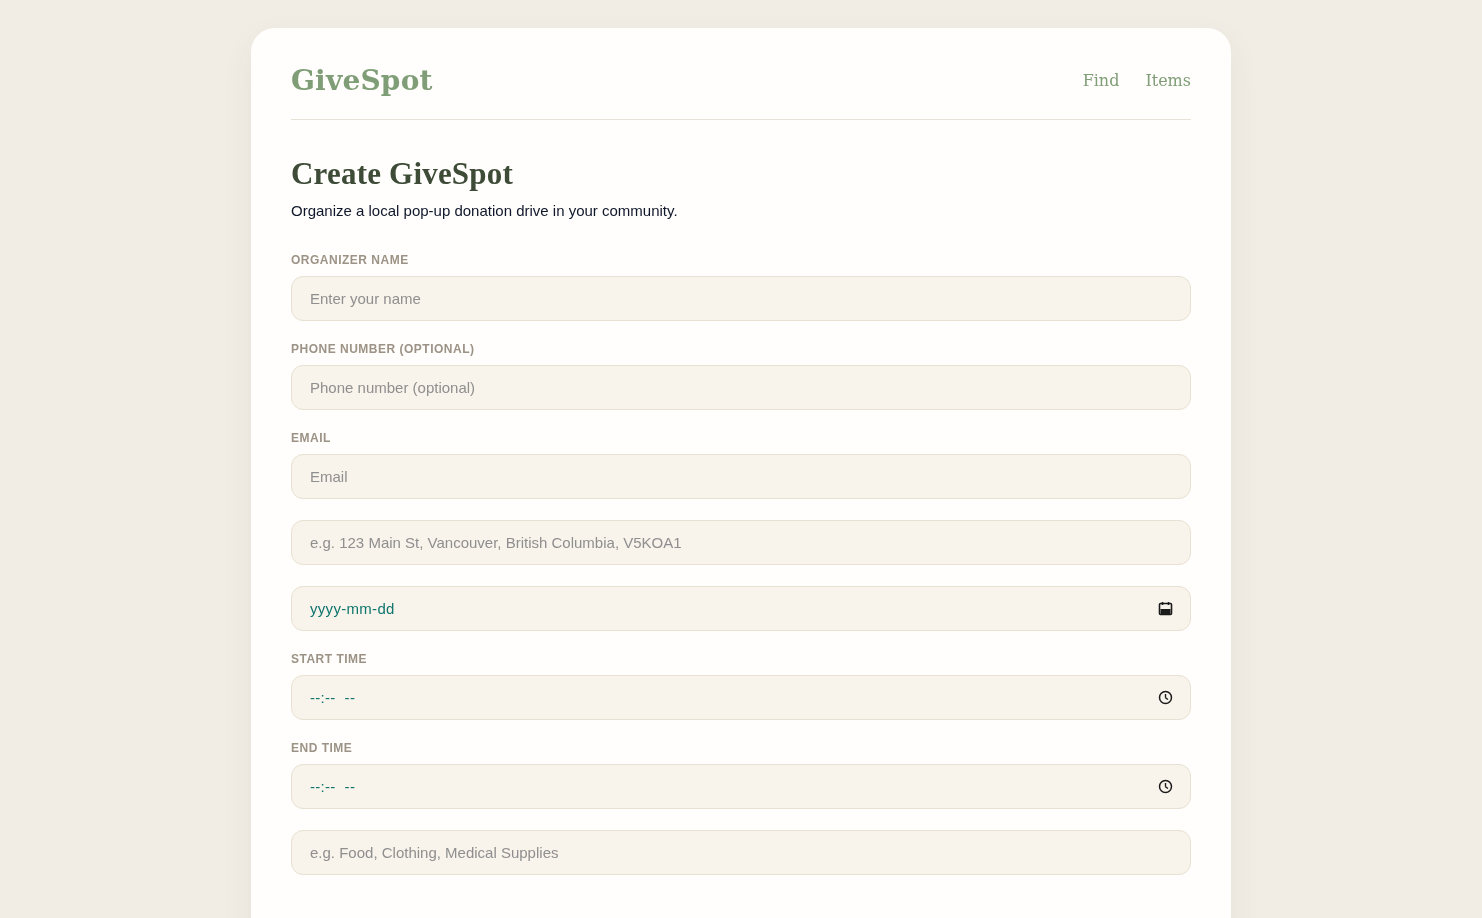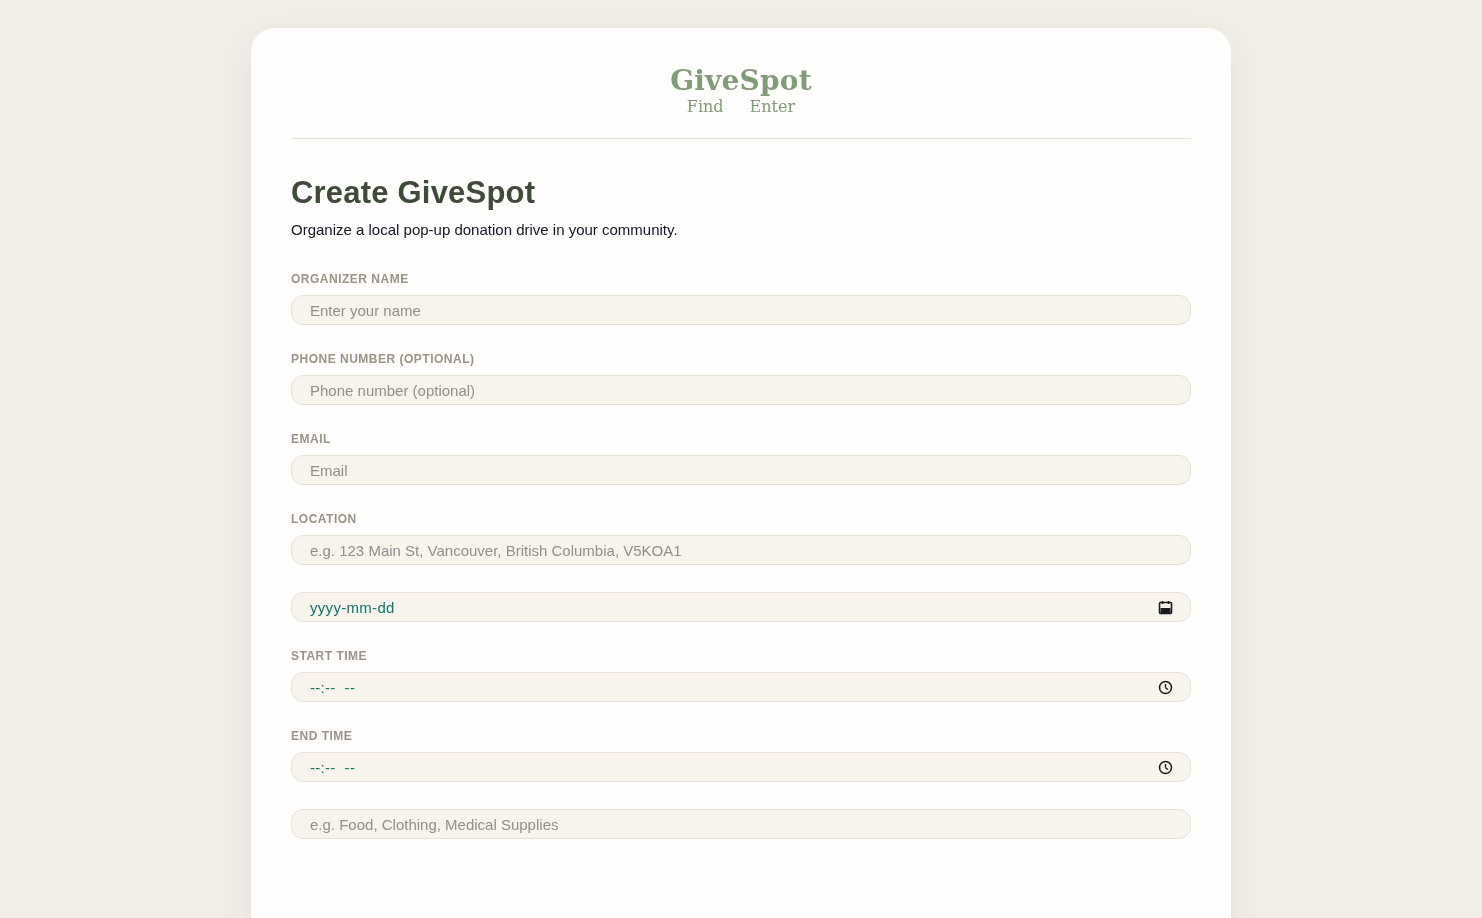--- a/index.html
+++ b/index.html
@@ -15,21 +15,20 @@
     min-height: 1050px;
     background: #fffefc;
     border-radius: 24px;
     box-shadow: 0 12px 34px rgba(90,80,60,0.06);
     padding: 36px 40px 40px 40px;
   }
   .topbar {
     display: flex;
     align-items: center;
     justify-content: space-between;
-    flex-direction: column;
   }
   .logo {
     font-family: "DejaVu Serif", "Liberation Serif", serif;
     font-weight: 700;
     font-size: 28px;
     color: #7f9d76;
     letter-spacing: 0.2px;
     cursor: pointer;
   }
   .nav { display: flex; gap: 26px; }
@@ -38,47 +37,47 @@
     font-size: 16px;
     color: #7f9d76;
     text-decoration: none;
     cursor: pointer;
   }
   .divider {
     border-bottom: 1px solid #e9e2d6;
     margin-top: 22px;
   }
   .page-title {
-    font-family: Liberation Sans, sans-serif;
+    font-family: Liberation Serif, serif;
     font-weight: 700;
     font-size: 31px;
     color: #3d4b37;
     margin-top: 36px;
     letter-spacing: 0.2px;
   }
   .page-subtitle {
     margin-top: 10px;
     font-size: 15px;
     color: #0f172a;
   }
   form { margin-top: 34px; }
-  .field-group { margin-bottom: 27px; }
+  .field-group { margin-bottom: 21px; }
   .field-label {
     display: block;
     font-size: 12px;
     font-weight: 700;
     letter-spacing: 0.5px;
     color: #9c9285;
     text-transform: uppercase;
     margin-bottom: 9px;
   }
   .input-wrap { position: relative; }
   .text-input {
     width: 100%;
-    height: 30px;
+    height: 45px;
     background: #f8f3eb;
     border: 1px solid #e8e1d3;
     border-radius: 12px;
     padding: 8px 18px;
     font-family: "Liberation Sans", sans-serif;
     font-size: 15px;
     color: #373f37;
     outline: none;
   }
   .text-input::placeholder { color: #8f8f8f; opacity: 1; }
@@ -103,21 +102,21 @@
 </style>
 </head>
 <body>
 
 <div class="card">
 
   <div class="topbar">
     <div class="logo">GiveSpot</div>
     <div class="nav">
       <a href="#">Find</a>
-      <a href="#">Enter</a>
+      <a href="#">Items</a>
     </div>
   </div>
 
   <div class="divider"></div>
 
   <h1 class="page-title">Create GiveSpot</h1>
   <p class="page-subtitle">Organize a local pop-up donation drive in your community.</p>
 
   <form>
 
@@ -136,21 +135,20 @@
     </div>
 
     <div class="field-group">
       <label class="field-label">Email</label>
       <div class="input-wrap">
         <input type="text" class="text-input" placeholder="Email" style="">
       </div>
     </div>
 
     <div class="field-group">
-      <label class="field-label">Location</label>
       <div class="input-wrap">
         <input type="text" class="text-input" placeholder="e.g. 123 Main St, Vancouver, British Columbia, V5KOA1" style="">
       </div>
     </div>
 
     <div class="field-group">
       <div class="input-wrap">
         <input type="text" class="text-input datetime-input" readonly="" value="yyyy-mm-dd" style="">
         <span class="field-icon">
           <svg width="15" height="15" viewBox="0 0 15 15">

